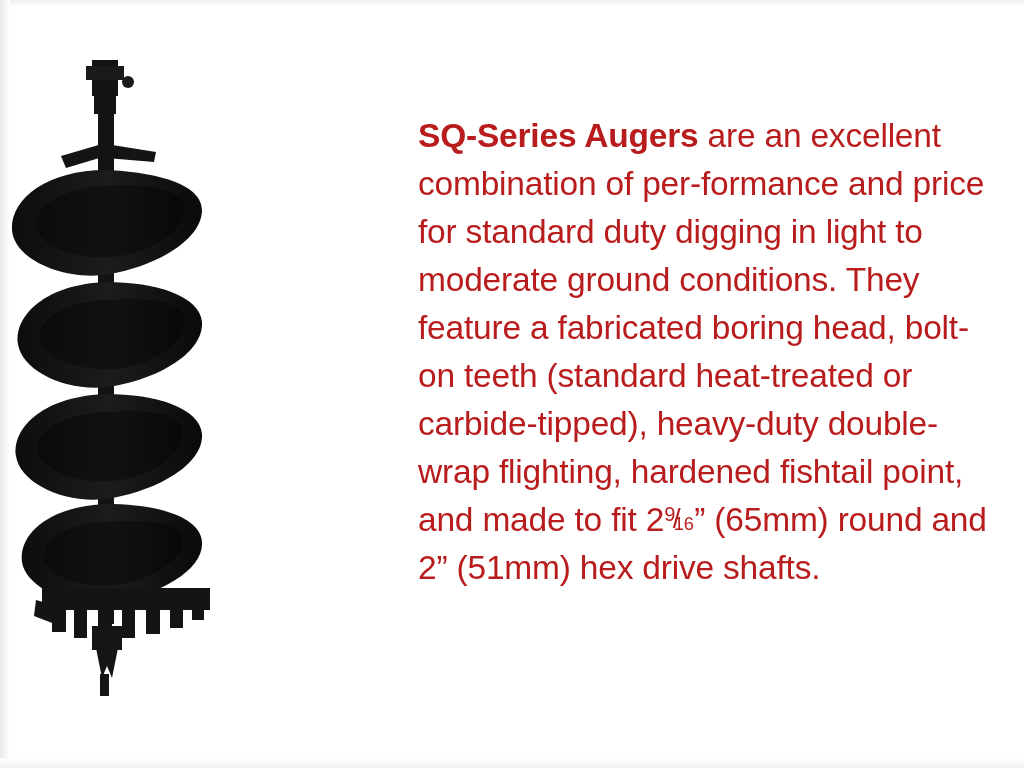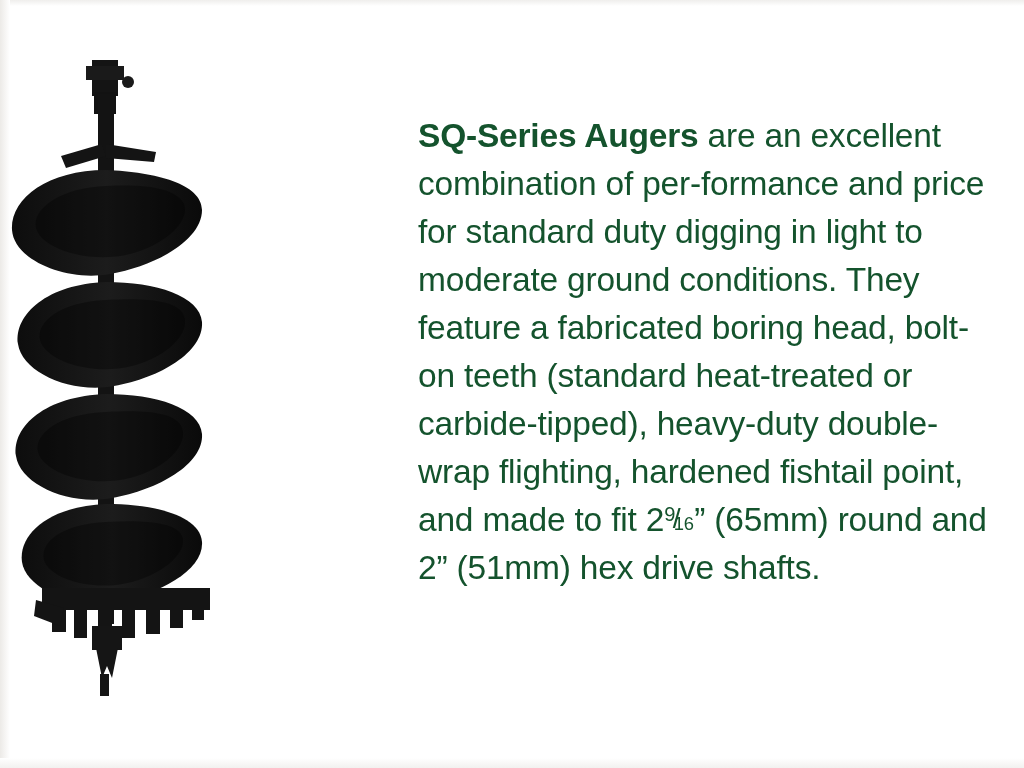--- a/index.html
+++ b/index.html
@@ -51,21 +51,21 @@
   .figure svg {
     display: block;
   }
 
   
   .copy {
     position: absolute;
     left: 418px;
     top: 112px;
     width: 580px;
-    color: #14532d;
+    color: #b91c1c;
     font-size: 33.5px;
     line-height: 48px;
     letter-spacing: -0.2px;
     font-family: "Liberation Sans", sans-serif;
   }
   .copy b {
     font-weight: bold;
   }
   .frac {
     display: inline-block;

